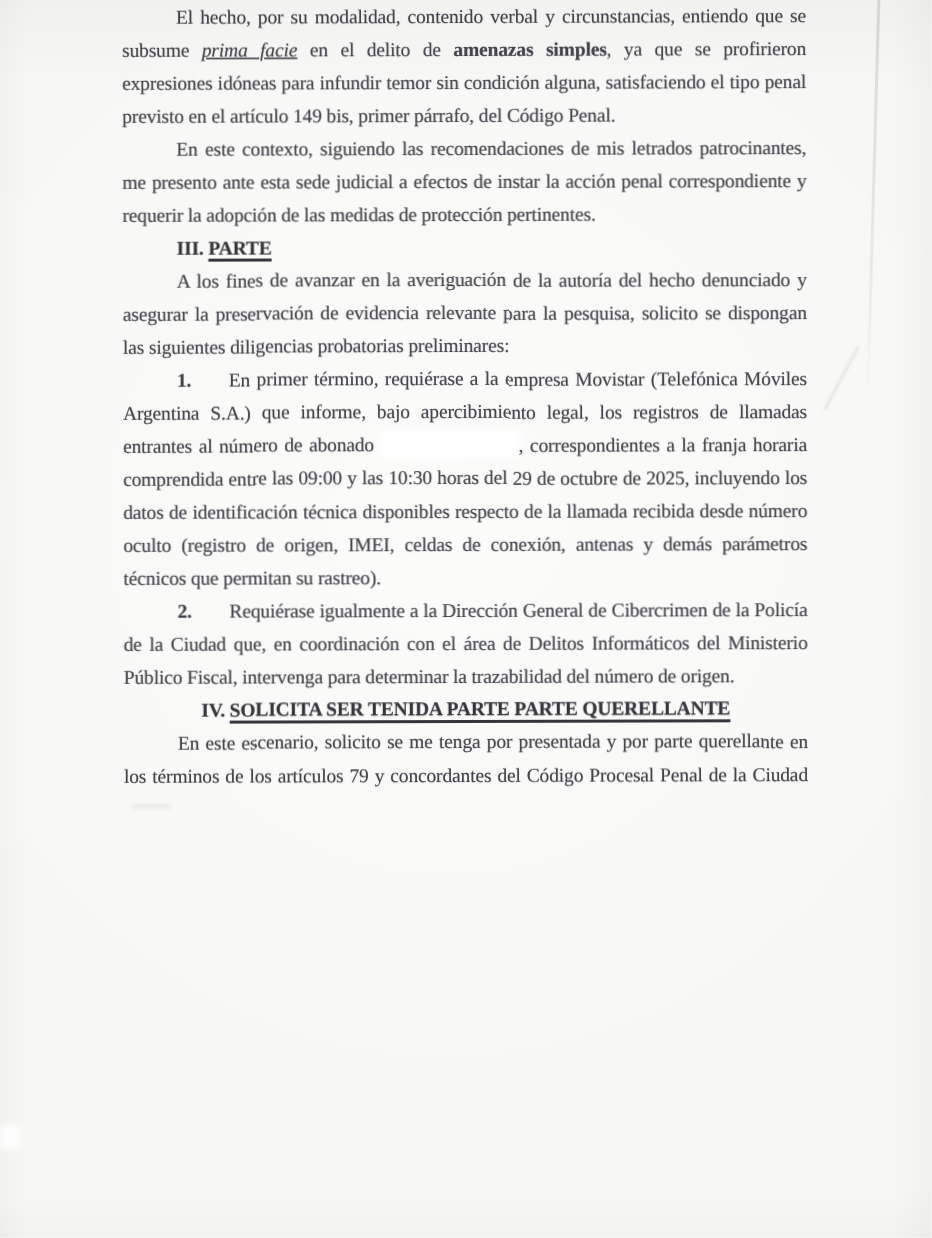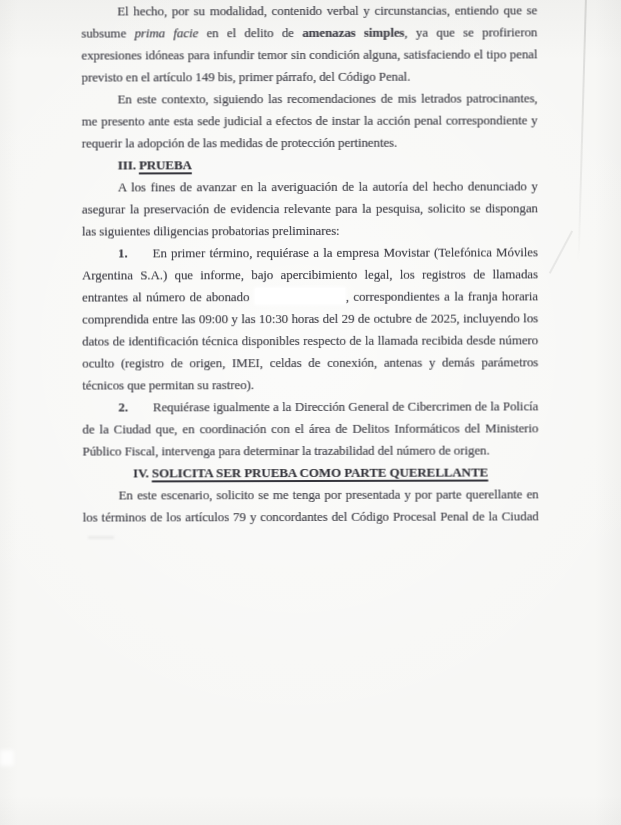--- a/index.html
+++ b/index.html
@@ -84,21 +84,21 @@
   .para { text-indent: 36px; }
   .p1 { margin-top: 55px; }
   .p2 { margin-top: 19px; }
   .h-prueba { margin-top: 44px; text-indent: 36px; font-weight: bold; color: #35353c; }
   .p3 { margin-top: 14px; }
   .item1 { margin-top: 14px; }
   .item2 { margin-top: 0; }
   .h-querellante { margin-top: 104px; text-align: center; font-weight: bold; color: #35353c; }
   .p4 { margin-top: 14px; text-align-last: justify; }
   .b { font-weight: bold; margin-top: 16px; }
-  .it { font-style: italic; }
+  .it { font-style: italic; text-decoration: underline; }
   .hu { text-decoration: underline; text-decoration-thickness: 1.5px; text-underline-offset: 3px; }
   .num { font-weight: bold; }
   .numgap { display: inline-block; width: 25px; }
   .redaction {
     display: inline-block;
     width: 90px;
     height: 16px;
     background: #ffffff;
     vertical-align: -3px;
     border-radius: 1px;
@@ -115,26 +115,26 @@
   <div class="crease-kink"></div>
   <div class="edge-spot"></div>
   <div class="smudge"></div>
 
   <div class="content">
 
     <p class="para p1"><span>El hecho, por su modalidad, contenido verbal y circunstancias, entiendo que se subsume </span><span class="it">prima facie</span><span> en el delito de </span><span class="b">amenazas simples</span><span>, ya que se profirieron expresiones idóneas para infundir temor sin condición alguna, satisfaciendo el tipo penal previsto en el artículo 149 bis, primer párrafo, del Código Penal.</span></p>
 
     <p class="para p2">En este contexto, siguiendo las recomendaciones de mis letrados patrocinantes, me presento ante esta sede judicial a efectos de instar la acción penal correspondiente y requerir la adopción de las medidas de protección pertinentes.</p>
 
-    <div class="heading h-prueba"><span>III.</span> <span class="hu">PRUEBA</span></div>
+    <div class="heading h-prueba"><span>III.</span> <span class="hu">PARTE</span></div>
 
     <p class="para p3">A los fines de avanzar en la averiguación de la autoría del hecho denunciado y asegurar la preservación de evidencia relevante para la pesquisa, solicito se dispongan las siguientes diligencias probatorias preliminares:</p>
 
     <p class="para item1"><span class="num">1.</span><span class="numgap"></span><span>En primer término, requiérase a la empresa Movistar (Telefónica Móviles Argentina S.A.) que informe, bajo apercibimiento legal, los registros de llamadas entrantes al número de abonado </span><span class="redaction"></span><span>, correspondientes a la franja horaria comprendida entre las 09:00 y las 10:30 horas del 29 de octubre de 2025, incluyendo los datos de identificación técnica disponibles respecto de la llamada recibida desde número oculto (registro de origen, IMEI, celdas de conexión, antenas y demás parámetros técnicos que permitan su rastreo).</span></p>
 
     <p class="para item2"><span class="num">2.</span><span class="numgap"></span><span>Requiérase igualmente a la Dirección General de Cibercrimen de la Policía de la Ciudad que, en coordinación con el área de Delitos Informáticos del Ministerio Público Fiscal, intervenga para determinar la trazabilidad del número de origen.</span></p>
 
-    <div class="heading h-querellante"><span>IV.</span> <span class="hu">SOLICITA SER PRUEBA COMO PARTE QUERELLANTE</span></div>
+    <div class="heading h-querellante"><span>IV.</span> <span class="hu">SOLICITA SER TENIDA PARTE PARTE QUERELLANTE</span></div>
 
     <p class="para p4">En este escenario, solicito se me tenga por presentada y por parte querellante en los términos de los artículos 79 y concordantes del Código Procesal Penal de la Ciudad</p>
 
   </div>
 </div>
 
 </body></html>

